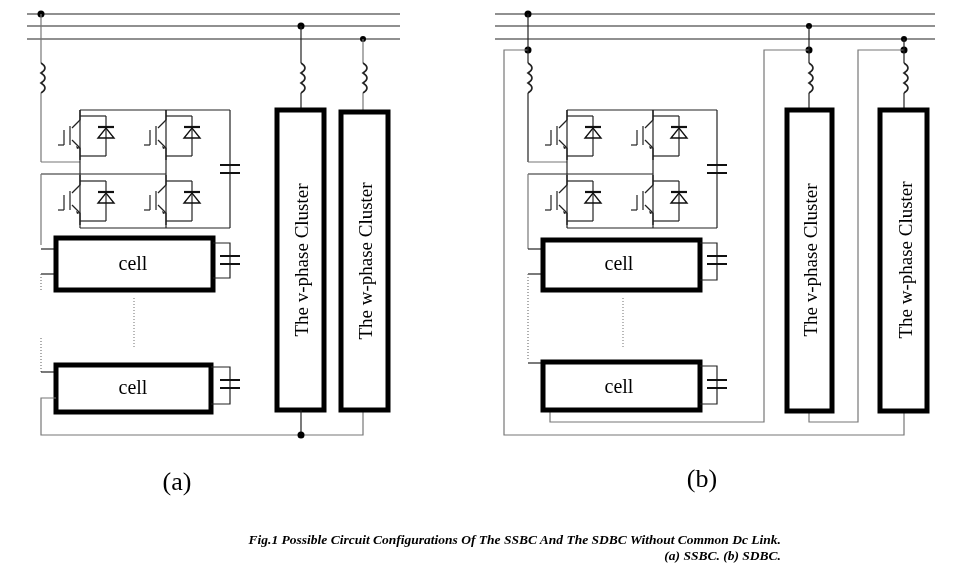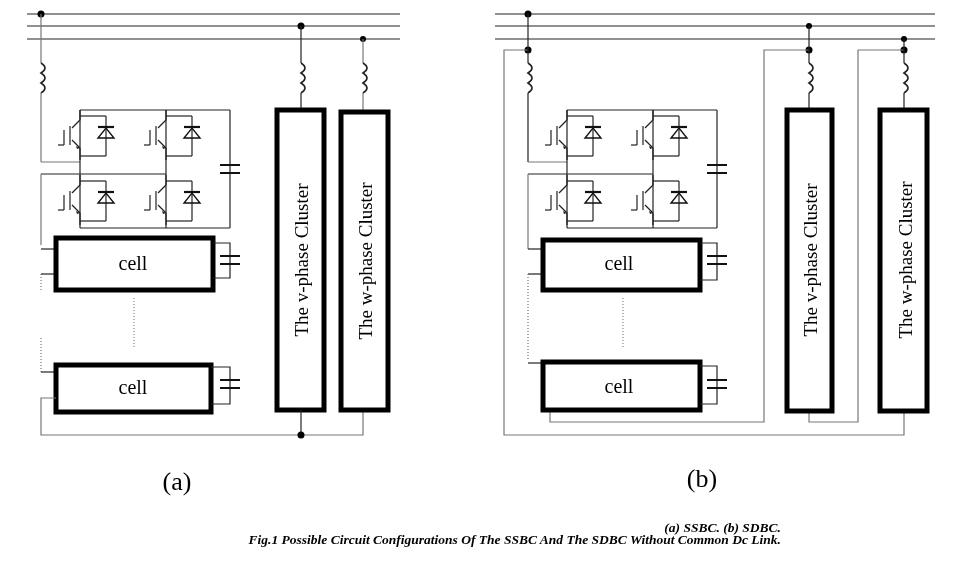--- a/index.html
+++ b/index.html
@@ -173,13 +173,13 @@
     <use href="#inductor" x="904" y="63"></use>
     <line x1="904" y1="93" x2="904" y2="110" class="wire"></line>
     <rect x="880" y="110" width="47" height="301" class="thick"></rect>
     <text transform="translate(912,260) rotate(-90)" text-anchor="middle" class="cluster-text">The w-phase Cluster</text>
 
     <text x="702" y="487" text-anchor="middle" class="panel-label">(b)</text>
   </g>
 </svg>
 
 <div class="caption" style="top:532px;">Fig.1 Possible Circuit Configurations Of The SSBC And The SDBC Without Common Dc Link.</div>
-<div class="caption" style="top:520px;">(a) SSBC. (b) SDBC.</div>
+<div class="caption" style="top:548px;">(a) SSBC. (b) SDBC.</div>
 
 </body></html>

